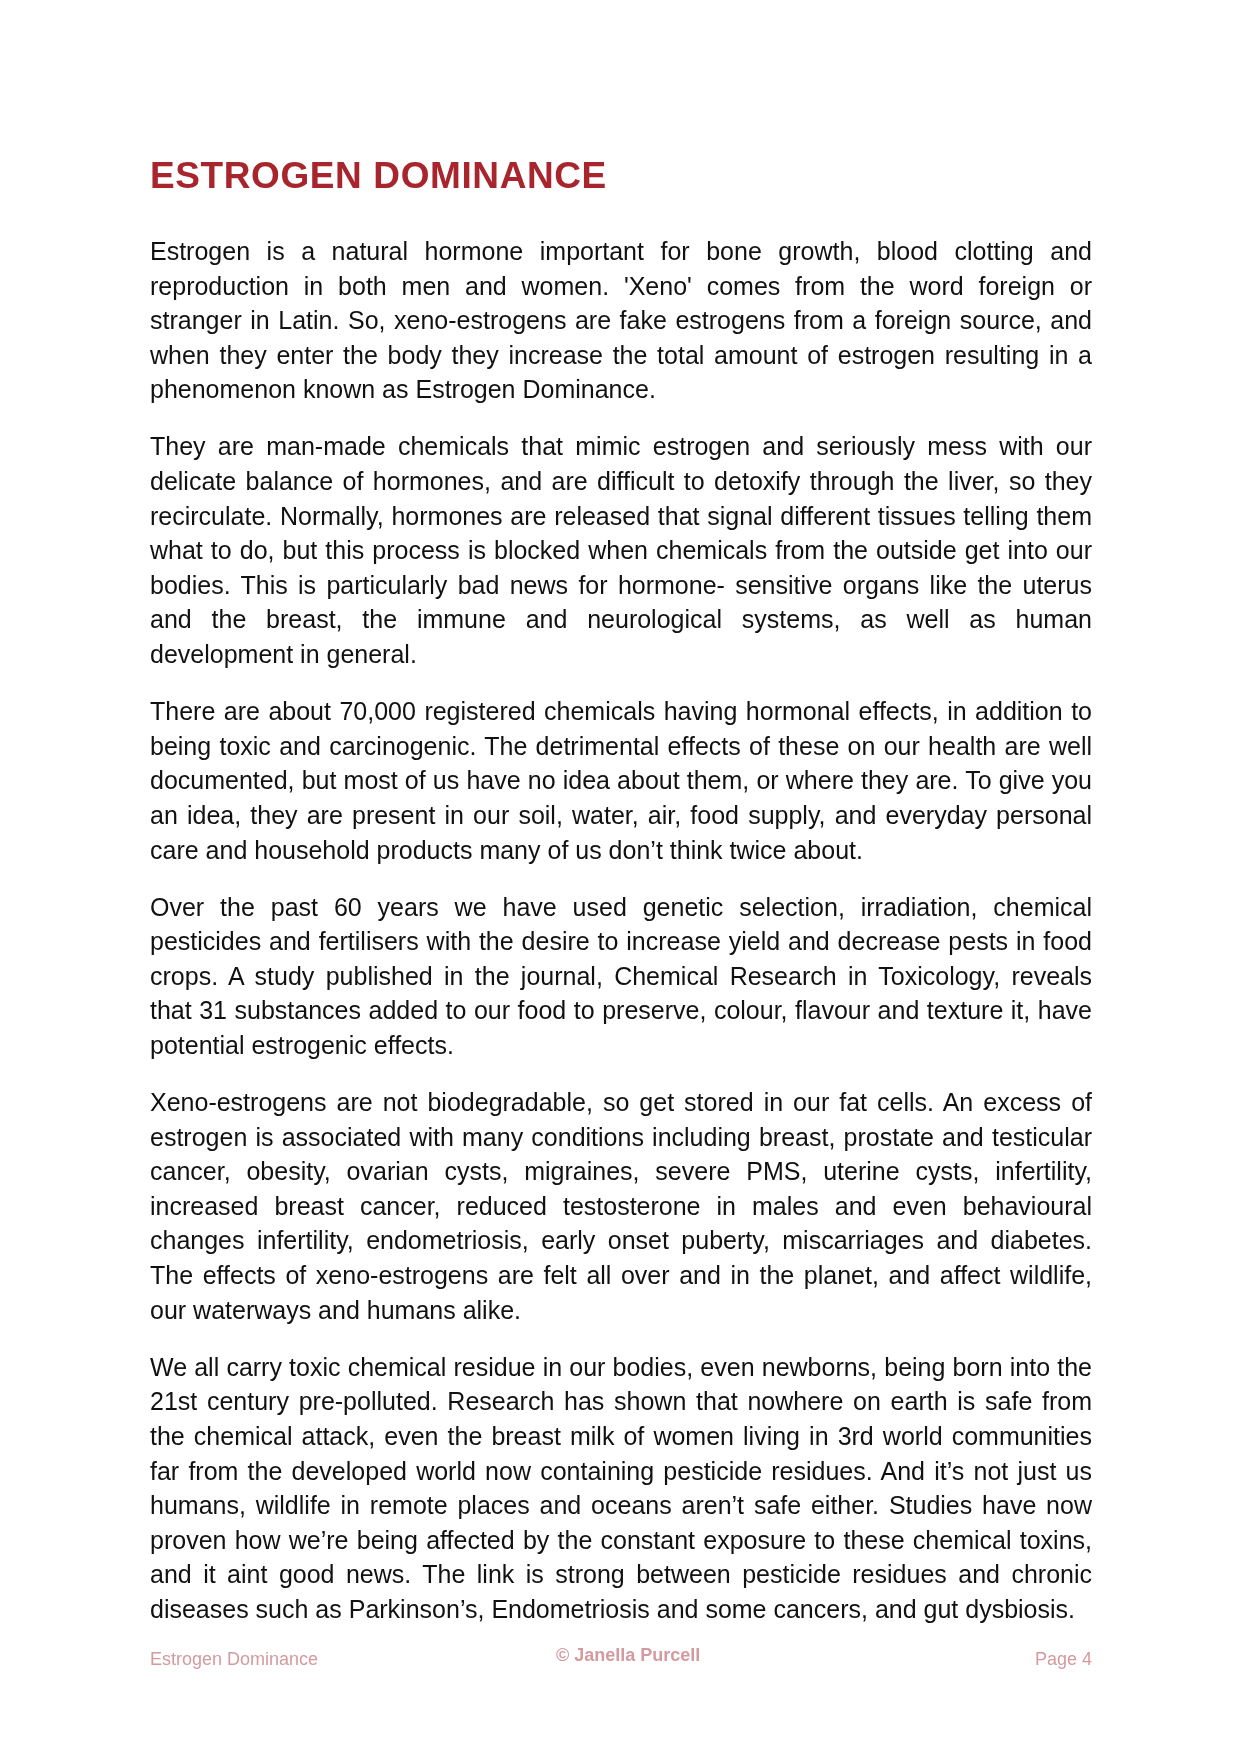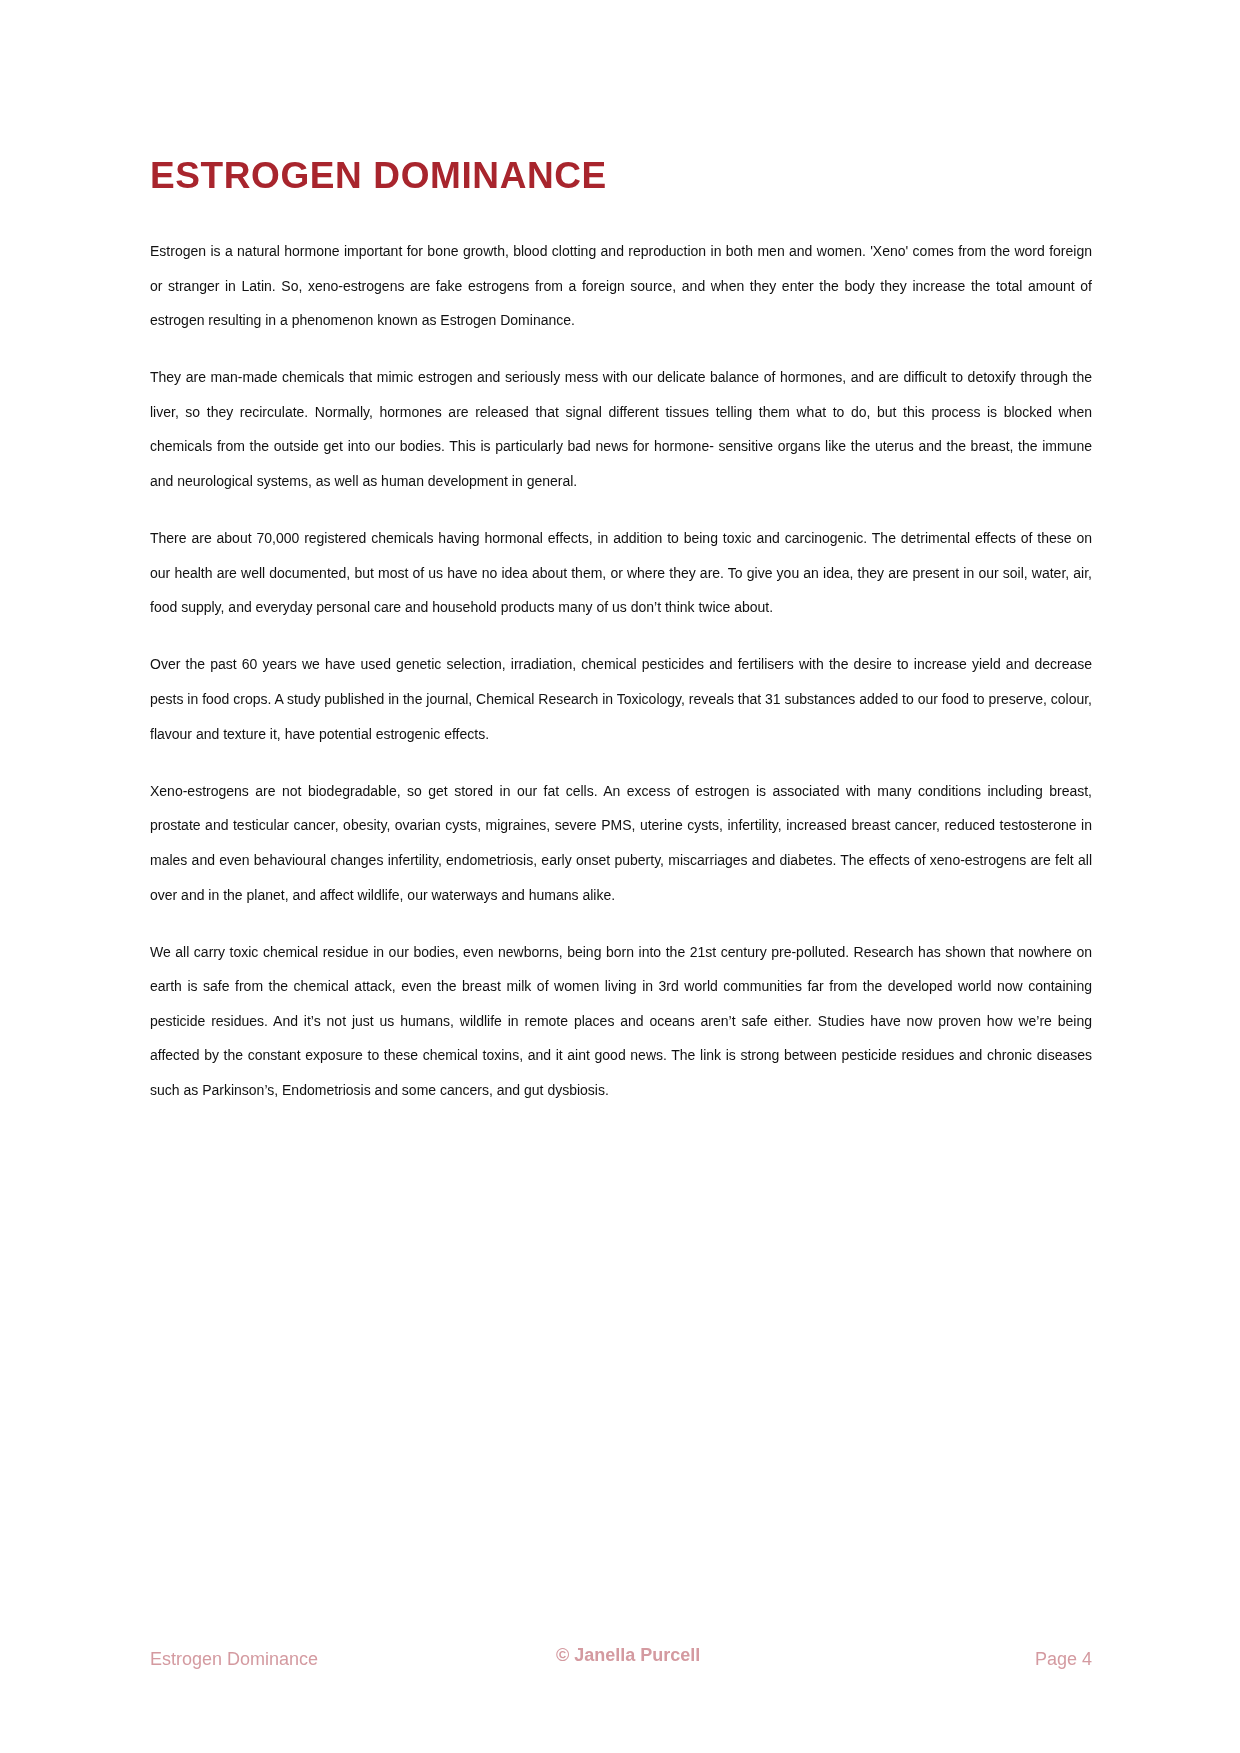--- a/index.html
+++ b/index.html
@@ -28,21 +28,21 @@
       color: #A8252D;
     }
     .body-text {
       position: absolute;
       left: 150px;
       top: 234px;
       width: 942px;
     }
     .body-text p {
       margin: 0 0 22.5px 0;
-      font-size: 14px;
+      font-size: 25px;
       line-height: 34.6px;
       text-align: justify;
       color: #111111;
       letter-spacing: 0px;
     }
     .footer {
       position: absolute;
       left: 150px;
       width: 942px;
       top: 1645px;

